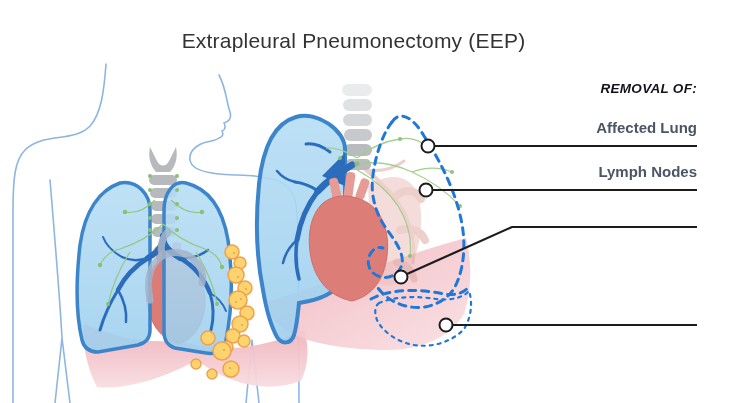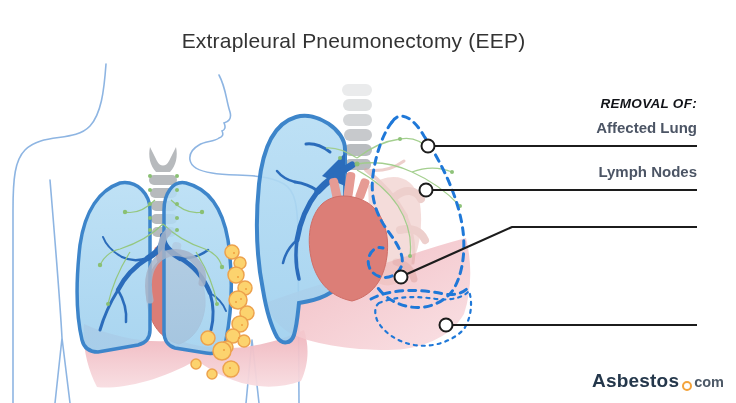--- a/index.html
+++ b/index.html
@@ -6,21 +6,21 @@
   .canvas{
     position:relative;width:736px;height:403px;overflow:hidden;
     background:#ffffff;font-family:"Liberation Sans",sans-serif;
   }
   .art{position:absolute;left:0;top:0;}
   .title{
     position:absolute;top:29px;left:0;width:707px;text-align:center;
     font-size:21px;font-weight:400;color:#333333;letter-spacing:.2px;
   }
   .legend-heading{
-    position:absolute;top:96px;right:39px;
+    position:absolute;top:81px;right:39px;
     font-size:13.5px;font-weight:700;font-style:italic;color:#121419;
     letter-spacing:.3px;
   }
   .callout-label{
     position:absolute;right:39px;font-size:15px;font-weight:700;color:#4c5565;
   }
   .lbl-lung{top:119px;}
   .lbl-lymph{top:163px;}
   .lbl-peri{top:203px;}
   .lbl-diaph{top:299px;}
@@ -249,19 +249,14 @@
     </g>
   </g>
 </svg>
 
 <div class="title">Extrapleural Pneumonectomy (EEP)</div>
 
 <div class="legend-heading">REMOVAL OF:</div>
 <div class="callout-label lbl-lung">Affected Lung</div>
 <div class="callout-label lbl-lymph">Lymph Nodes</div>
 
-<div class="logo">
-  <span class="brand">Asbestos</span>
-  <span class="dot"></span>
-  <span class="tld">com</span>
+
 </div>
 
-</div>
-
 </body></html>

